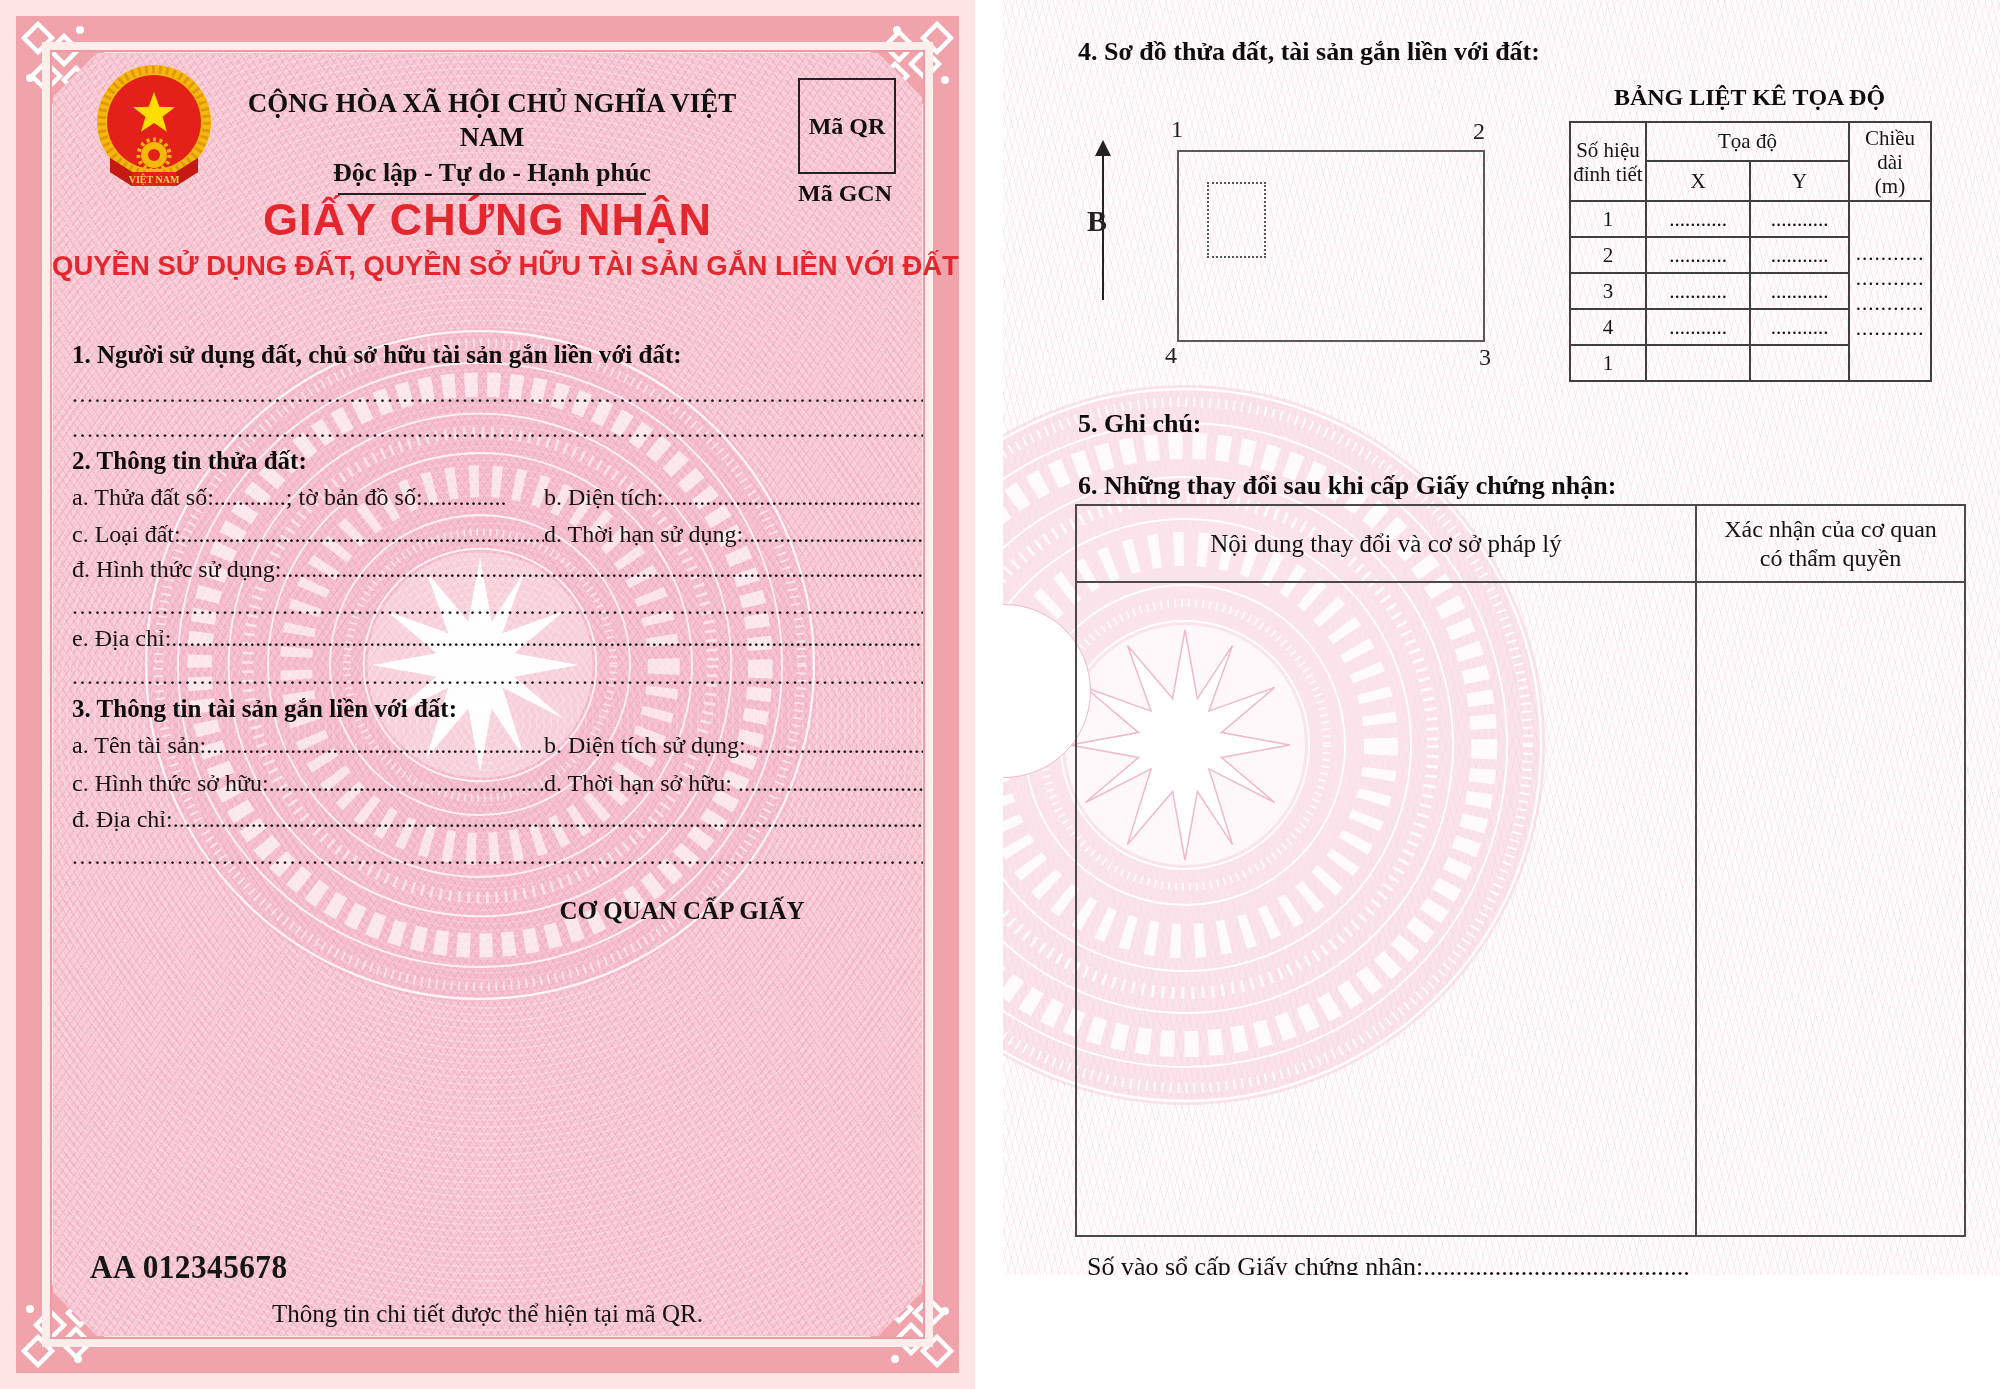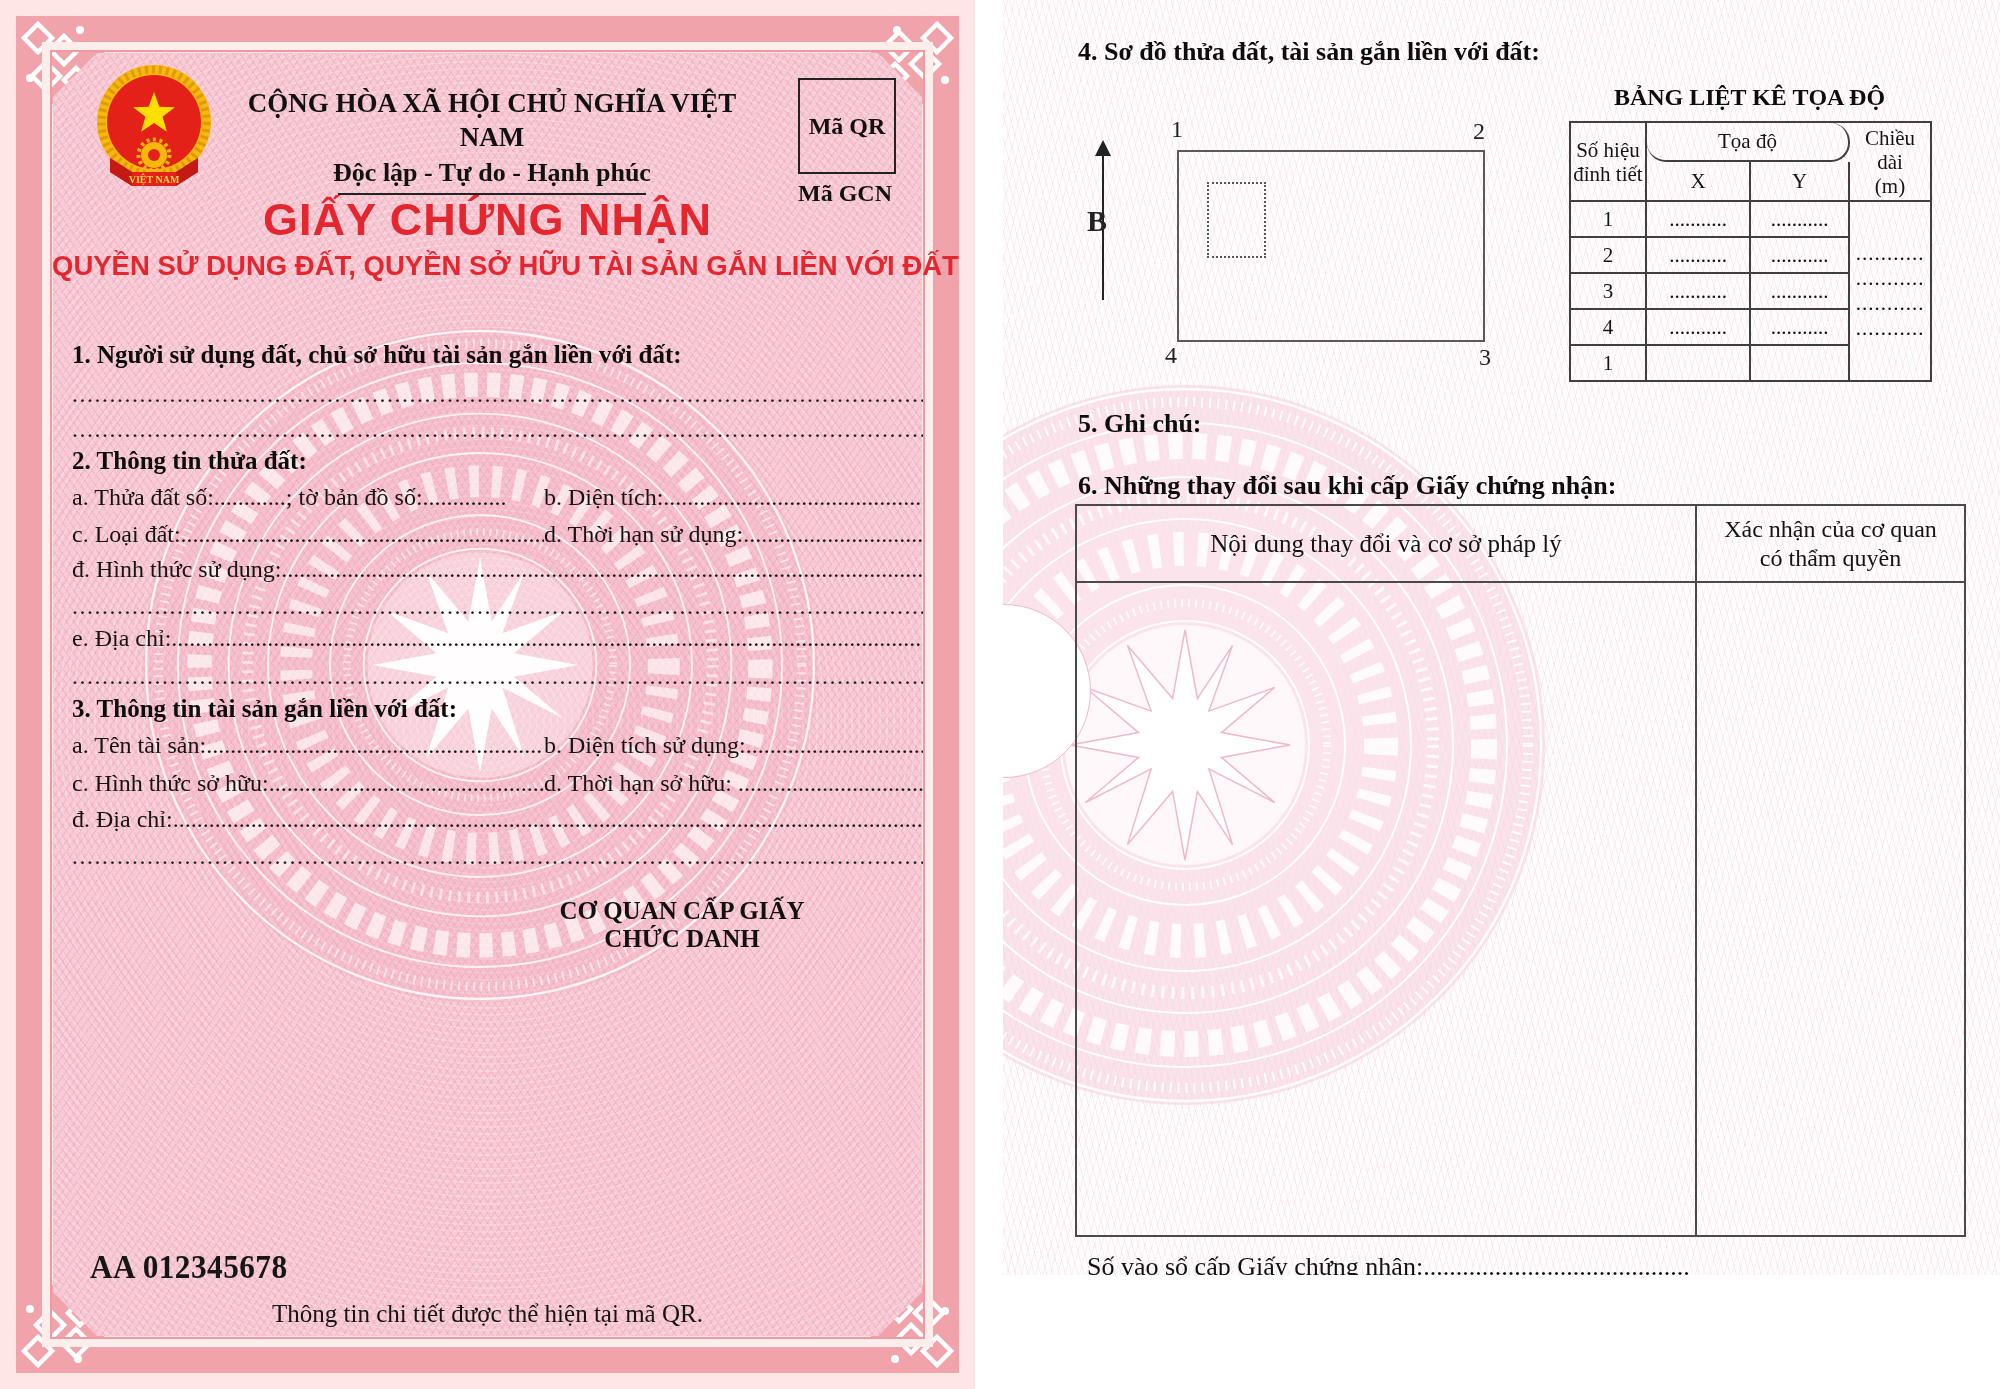--- a/index.html
+++ b/index.html
@@ -71,21 +71,21 @@
   .north-line{position:absolute;left:99px;top:152px;width:2px;height:148px;background:#222;}
   .north-head{position:absolute;left:92px;top:140px;width:0;height:0;border-left:8px solid transparent;border-right:8px solid transparent;border-bottom:16px solid #222;}
   .north-label{position:absolute;left:84px;top:204px;font:bold 30px "Liberation Serif",serif;color:#222;}
 
   .ctable-title{position:absolute;left:566px;top:84px;width:361px;text-align:center;font:bold 24px "Liberation Serif",serif;color:#0d0d0d;white-space:nowrap;}
   .ctable{position:absolute;left:566px;top:121px;display:grid;grid-template-columns:76px 104px 99px 82px;
     grid-template-rows:39px 40px 36px 36px 36px 36px 36px;border-left:2px solid #3f3f3f;border-top:2px solid #3f3f3f;
     font:21px "Liberation Serif",serif;color:#141414;}
   .ctable>div{border-right:2px solid #3f3f3f;border-bottom:2px solid #3f3f3f;display:flex;align-items:center;justify-content:center;text-align:center;}
   .c-vertex{grid-area:1/1/3/2;line-height:24px;}
-  .c-toado{grid-area:1/2/2/4;border-radius:19px;}
+  .c-toado{grid-area:1/2/2/4;}
   .c-x{grid-area:2/2/3/3;} .c-y{grid-area:2/3/3/4;}
   .c-len{grid-area:1/4/3/5;line-height:24px;}
   .c-lendata{grid-area:3/4/8/5;flex-direction:column;justify-content:space-evenly;letter-spacing:1px;}
 
   .xtable{position:absolute;left:72px;top:504px;width:887px;height:729px;border:2px solid #4a4a4a;}
   .x-vline{position:absolute;left:618px;top:0;bottom:0;width:2px;background:#4a4a4a;}
   .x-hline{position:absolute;left:0;right:0;top:75px;height:2px;background:#4a4a4a;}
   .x-h1{position:absolute;left:0;top:0;width:618px;height:75px;display:flex;align-items:center;justify-content:center;font:25px "Liberation Serif",serif;color:#141414;}
   .x-h2{position:absolute;left:620px;top:0;width:267px;height:75px;display:flex;flex-direction:column;align-items:center;justify-content:center;font:24px/29px "Liberation Serif",serif;color:#141414;text-align:center;}
 
@@ -234,21 +234,20 @@
         <span class="half1">c. Hình thức sở hữu:..............................................................</span>
         <span class="half2">d. Thời hạn sở hữu: ....................................................</span>
       </div>
       <div class="fieldrow" style="top:752px;">
         <span class="full">đ. Địa chỉ:.............................................................................................................................................</span>
       </div>
       <div class="dotline" style="top:792px;">..........................................................................................................................................................</div>
 
       <div class="date-block">
         <div class="issuer1">CƠ QUAN CẤP GIẤY</div>
-        <div class="issuer2">CHỨC DANH</div>
       </div>
 
       <div class="serial">AA 012345678</div>
       <div class="qr-note">Thông tin chi tiết được thể hiện tại mã QR.</div>
     </div>
   </div>
 
   <div class="page-right">
     <div class="r-texture"></div>
 

